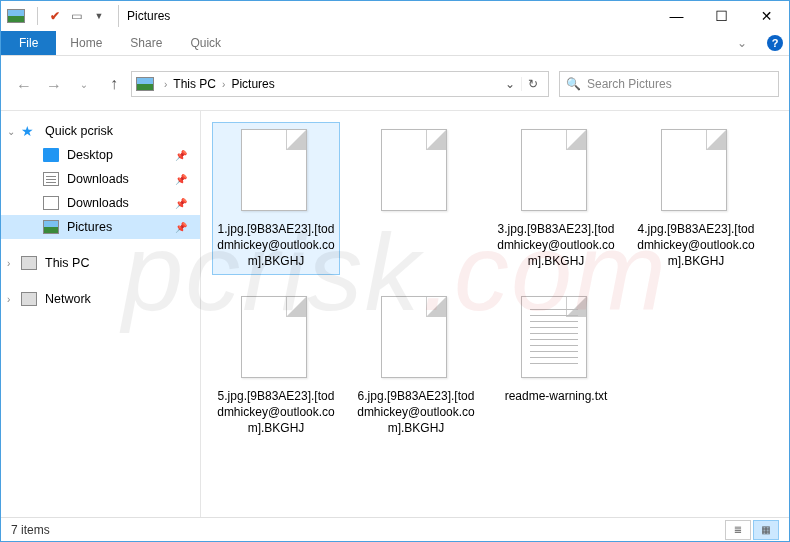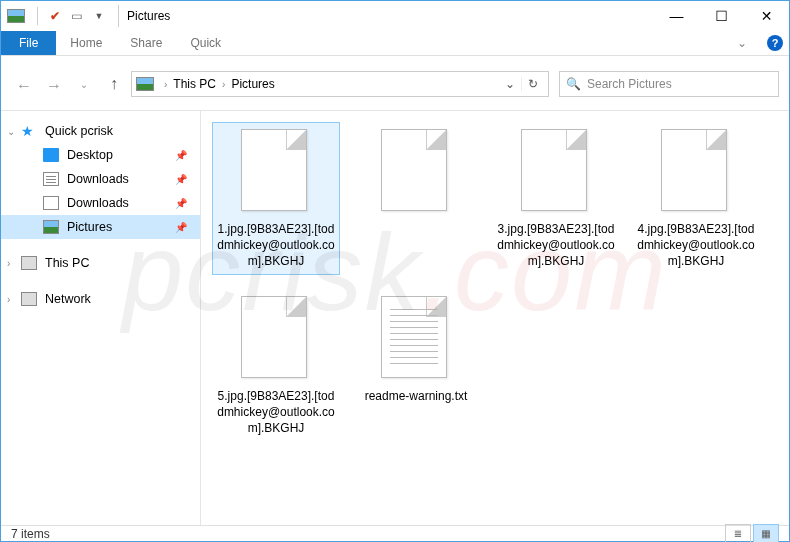--- a/index.html
+++ b/index.html
@@ -64,21 +64,21 @@
 .file.selected { outline: 1px solid #8ecaf5; background: #e5f3ff; }
 .file-icon { width: 70px; height: 86px; position: relative; margin-bottom: 6px; margin-top: 6px; }
 .blank-page { width: 66px; height: 82px; background: #fff; border: 1px solid #bbb; position: relative; box-shadow: 1px 1px 2px rgba(0,0,0,0.1); }
 .blank-page .fold { position: absolute; top: 0; right: 0; width: 20px; height: 20px; background: linear-gradient(135deg, #fff 48%, #ccc 52%); border-left: 1px solid #ccc; border-bottom: 1px solid #ccc; }
 .text-page { width: 66px; height: 82px; background: #fff; border: 1px solid #bbb; position: relative; box-shadow: 1px 1px 2px rgba(0,0,0,0.1); }
 .text-page .fold { position: absolute; top: 0; right: 0; width: 20px; height: 20px; background: linear-gradient(135deg, #fff 48%, #ccc 52%); border-left: 1px solid #ccc; border-bottom: 1px solid #ccc; }
 .text-page::after { content: ""; position: absolute; left: 8px; right: 8px; top: 12px; height: 1px; background: #bbb; box-shadow: 0 6px 0 #bbb, 0 12px 0 #bbb, 0 18px 0 #bbb, 0 24px 0 #bbb, 0 30px 0 #bbb, 0 36px 0 #bbb, 0 42px 0 #bbb, 0 48px 0 #bbb, 0 54px 0 #bbb; }
 .file-name { font-size: 12px; text-align: center; line-height: 1.35; word-break: break-all; padding: 0 4px 4px; }
 
 
-.status { height: 16px; border-top: 1px solid #e0e0e0; display: flex; align-items: center; padding: 0 10px; font-size: 12px; color: #333; }
+.status { height: 24px; border-top: 1px solid #e0e0e0; display: flex; align-items: center; padding: 0 10px; font-size: 12px; color: #333; }
 .status .spacer { flex: 1; }
 .view-btn { width: 26px; height: 20px; border: 1px solid #ccc; margin-left: 2px; display: flex; align-items: center; justify-content: center; font-size: 10px; color: #555; }
 .view-btn.active { background: #cce8ff; border-color: #8ecaf5; }
 
 
 .watermark { position: absolute; top: 50%; left: 50%; transform: translate(-50%, -50%); font-size: 110px; font-weight: 300; color: rgba(0,0,0,0.06); letter-spacing: 2px; pointer-events: none; font-style: italic; }
 .watermark .dot { color: rgba(200,40,40,0.08); }
 </style>
 </head>
 <body>
@@ -209,20 +209,28 @@
           <div class="file">
             <div class="file-icon">
               <div class="blank-page">
                 <div class="fold"></div>
               </div>
             </div>
             <div class="file-name">5.jpg.[9B83AE23].[toddmhickey@outlook.com].BKGHJ</div>
           </div>
           <div class="file">
             <div class="file-icon">
+              <div class="blank-page">
+                <div class="fold"></div>
+              </div>
+            </div>
+            <div class="file-name">6.jpg.[9B83AE23].[toddmhickey@outlook.com].BKGHJ</div>
+          </div>
+          <div class="file">
+            <div class="file-icon">
               <div class="text-page">
                 <div class="fold"></div>
               </div>
             </div>
             <div class="file-name">readme-warning.txt</div>
           </div>
         </div>
     </div>
   </div>
 

